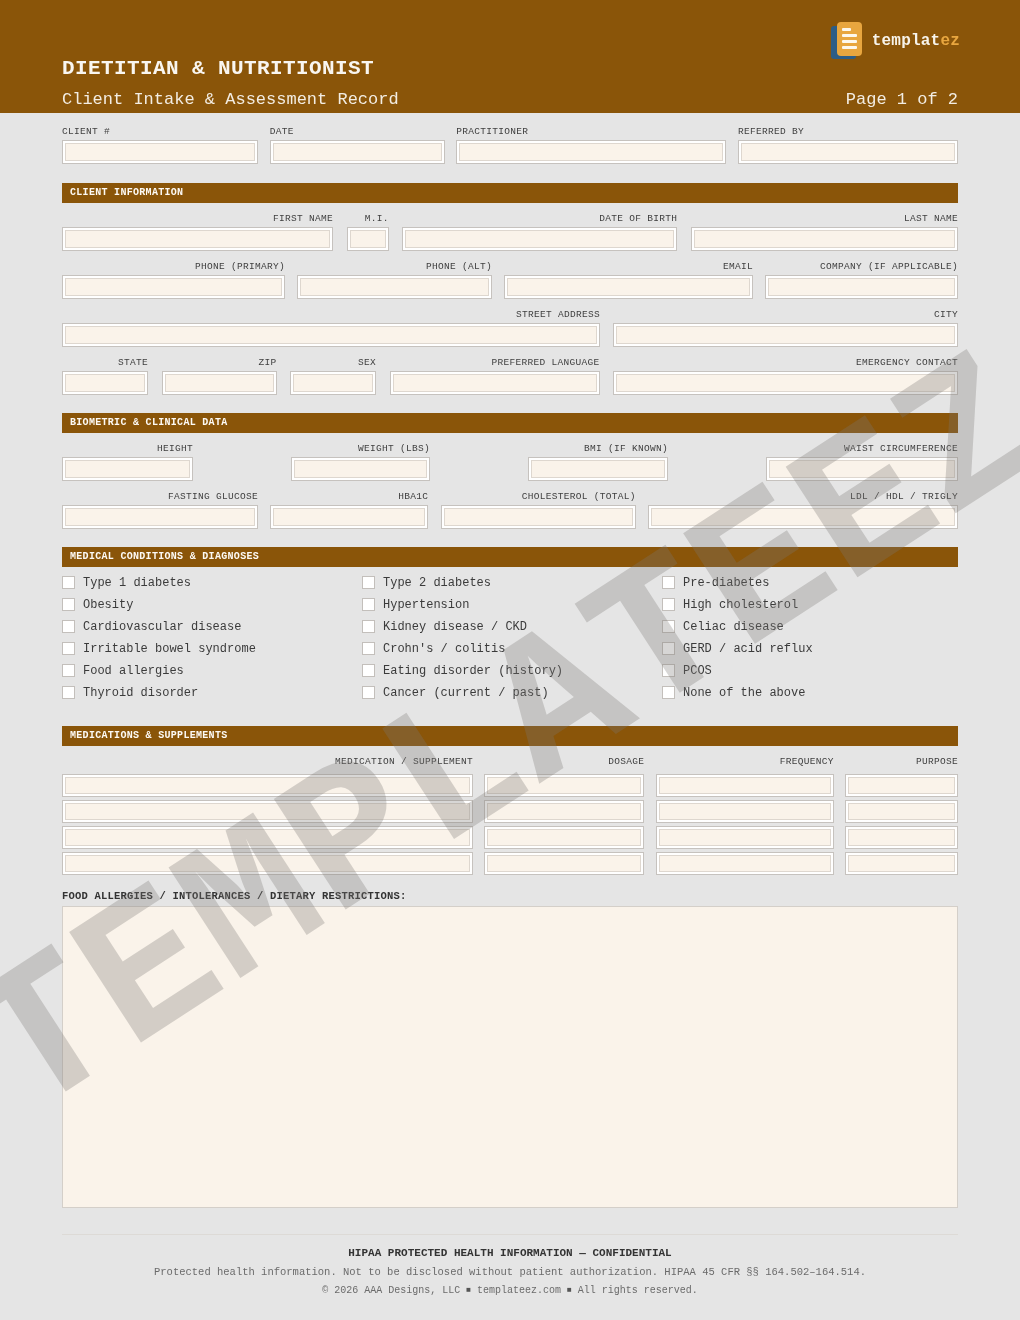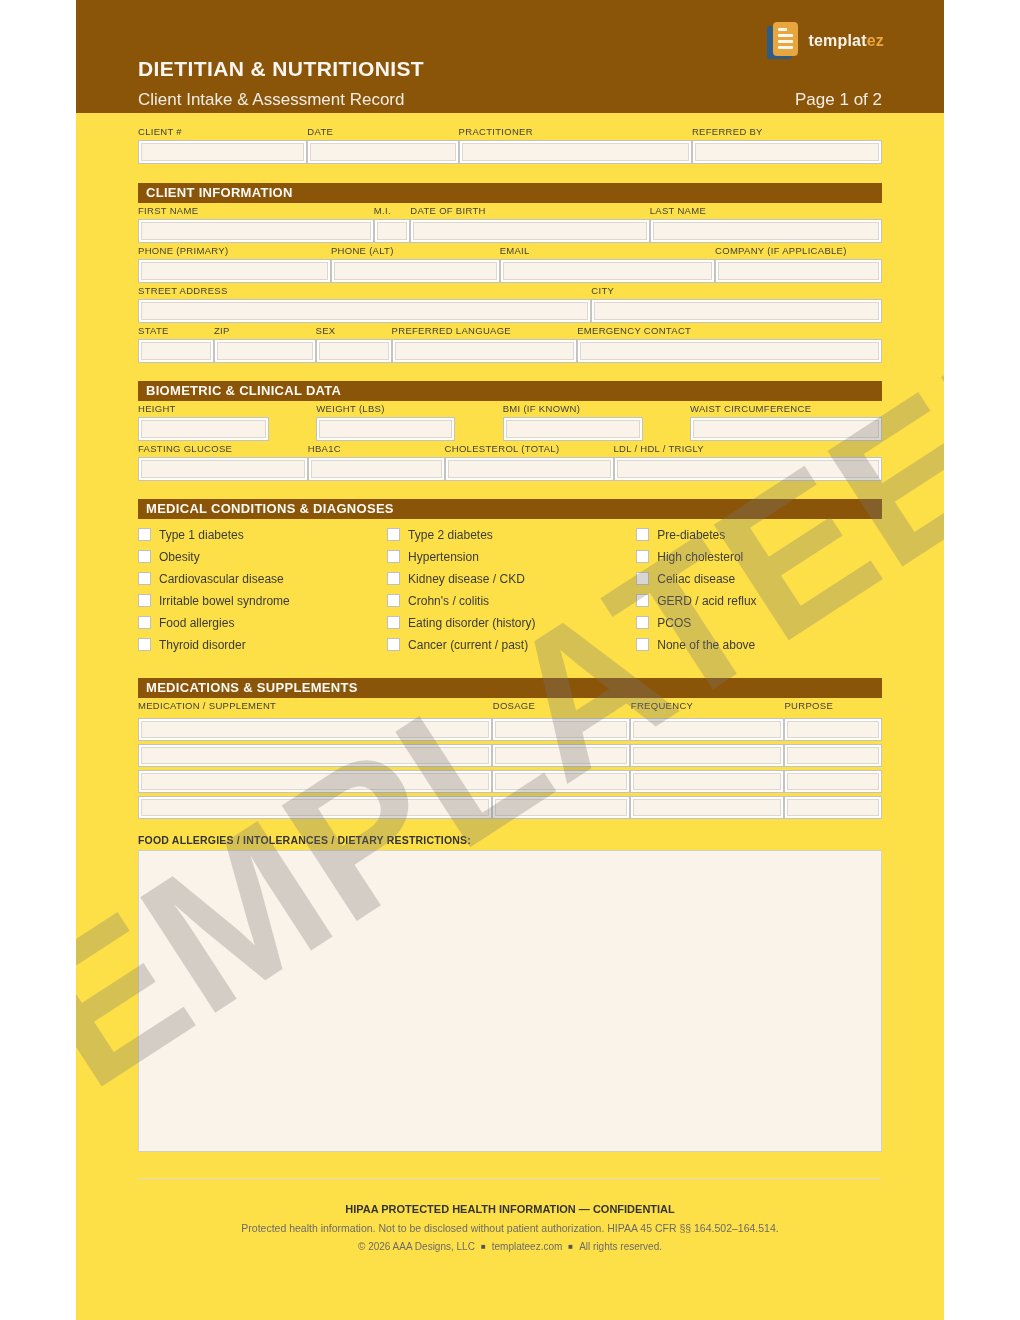--- a/index.html
+++ b/index.html
@@ -1,20 +1,20 @@
 <!DOCTYPE html>
 <html><head>
 <meta charset="utf-8">
 <style>
   * { margin:0; padding:0; box-sizing:border-box; }
   html,body { background:#ffffff; }
   .page {
-    position:relative; width:868px; height:1320px; margin:0 auto;
-    background:#fde047; overflow:hidden;
-    font-family:Liberation Sans, sans-serif; color:#3c3c3c;
+    position:relative; width:1020px; height:1320px; margin:0 auto;
+    background:#e5e5e5; overflow:hidden;
+    font-family:Liberation Mono, monospace; color:#3c3c3c;
   }
   
   .header {
     position:relative; width:100%; height:113px; background:#8A5509; color:#ffffff;
   }
   .header-title {
     position:absolute; left:62px; top:57px;
     font-size:21px; font-weight:bold; letter-spacing:0.4px; color:#f9f6f1;
   }
   .header-subrow {
@@ -42,24 +42,24 @@
     font-size:9.5px; letter-spacing:0.3px; color:#3f3f3f; margin-bottom:3px;
     white-space:nowrap; overflow:hidden;
   }
   .fbox {
     height:24px; border:1px solid #c6c2be; background:#ffffff; padding:2px;
   }
   .fbox.small { height:23px; }
   .fbox-inner { width:100%; height:100%; background:#faf3ea; border:1px solid #ded7cf; }
   .section-bar {
     height:20px; background:#8A5509; color:#fdfaf5;
-    font-size:13px; font-weight:bold; letter-spacing:0.3px;
+    font-size:10px; font-weight:bold; letter-spacing:0.3px;
     line-height:20px; padding-left:8px;
   }
-  .mt6  { margin-top:2px; }
+  .mt6  { margin-top:10px;text-align:right; }
   .mt13 { margin-top:13px; }
   .mt18 { margin-top:18px; }
   .mt19 { margin-top:19px; }
   
   .chk-grid { display:flex; margin-top:9px; }
   .chk-col { width:300px; }
   .chk-col:last-child { width:296px; }
   .chk-item { display:flex; align-items:center; height:13px; margin-bottom:9px; }
   .chk-box {
     width:13px; height:13px; border:1px solid #c3bfbb; background:#ffffff;
@@ -70,21 +70,21 @@
   .med-row { margin-top:3px; }
   .med-row.first { margin-top:4px; }
   
   .food-label { font-size:10.5px; font-weight:bold; letter-spacing:0.2px; color:#333; margin-top:15px; }
   .bigbox {
     margin-top:4px; height:302px; background:#faf3ea; border:1px solid #d4cfc9;
   }
   
   .divider { margin-top:26px; border-top:1px solid #dddad6; }
   .footer { text-align:center; }
-  .footer-line1 { margin-top:24px; font-size:11px; font-weight:bold; color:#333333; }
+  .footer-line1 { margin-top:12px; font-size:11px; font-weight:bold; color:#333333; }
   .footer-line2 { margin-top:7px; font-size:10.5px; color:#6b6b6b; }
   .footer-line3 { margin-top:7px; font-size:10px; color:#6b6b6b; }
   .sq { font-size:8px; position:relative; top:-1px; margin:0 6px; color:#555; }
   
   .watermark {
     position:absolute; left:50%; top:56%;
     transform:translate(-50%,-50%) rotate(-33deg);
     font-size:200px; font-weight:bold; letter-spacing:2px; white-space:nowrap;
     color:rgba(124,119,115,0.30);
     z-index:10; pointer-events:none;

